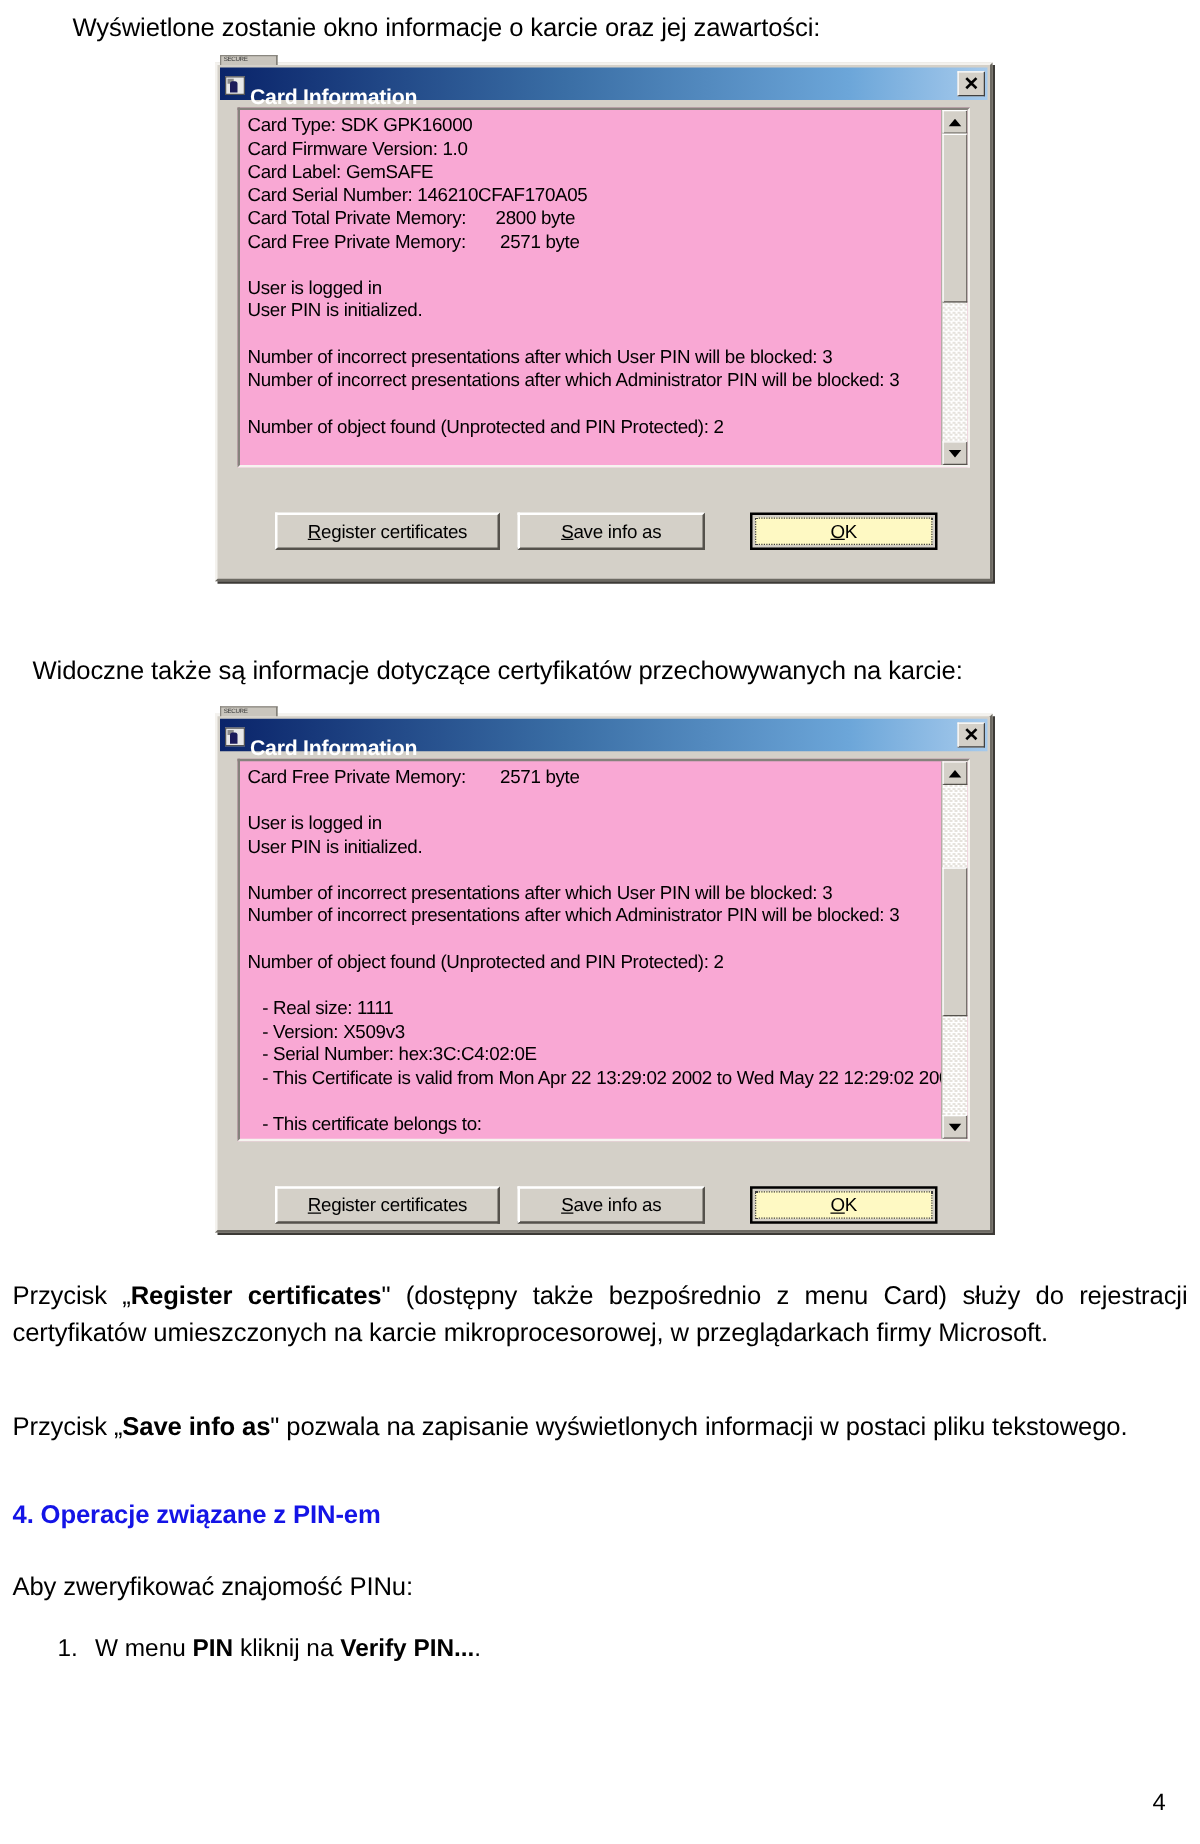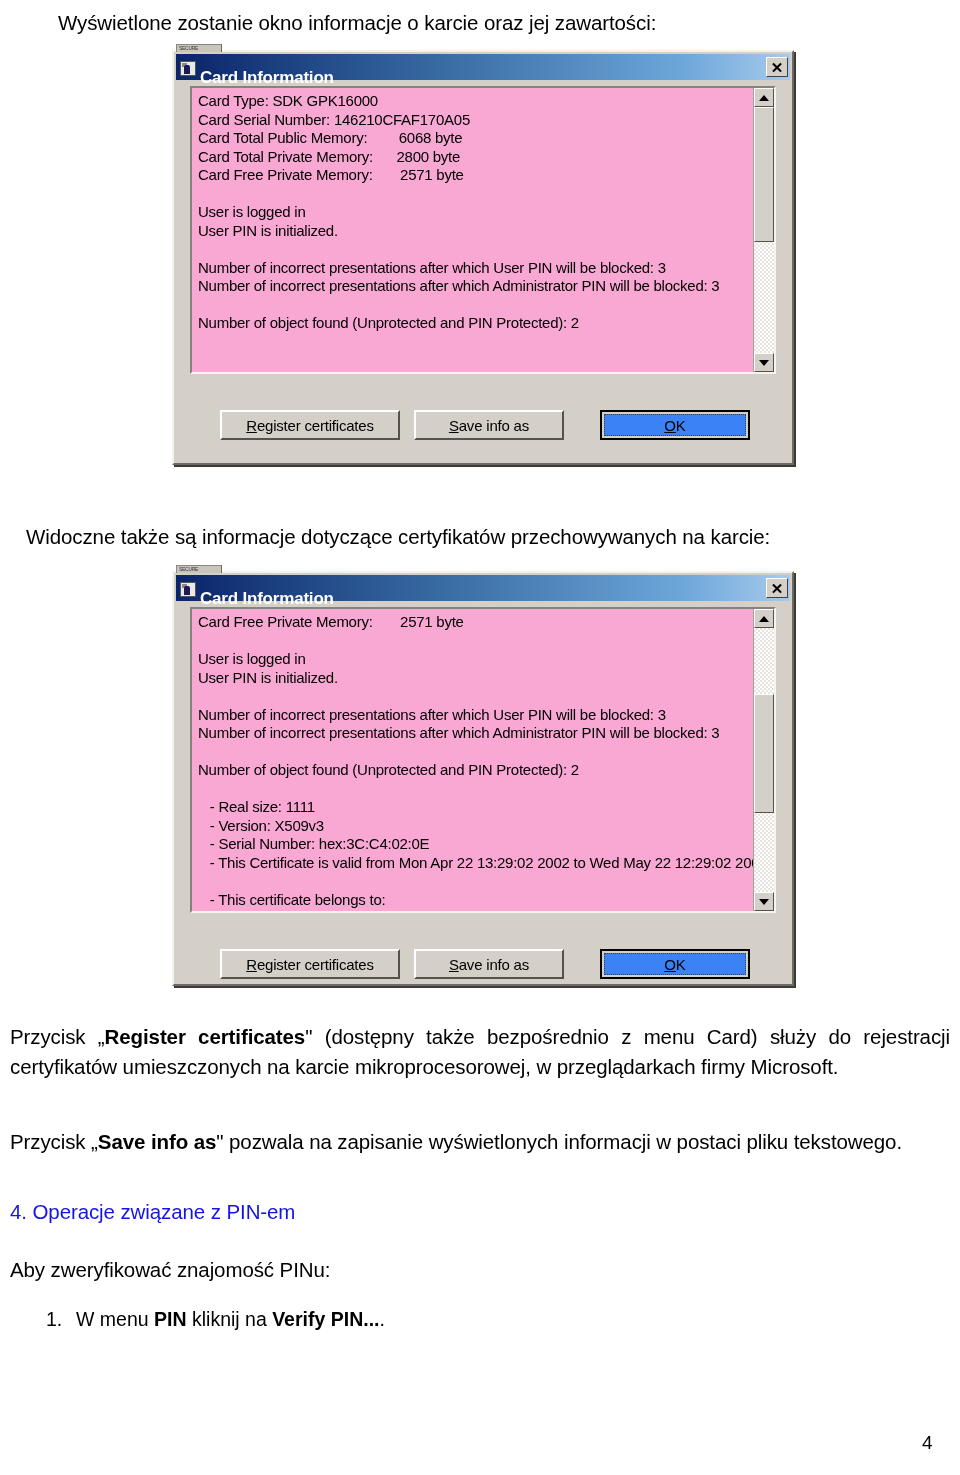--- a/index.html
+++ b/index.html
@@ -25,21 +25,21 @@
     letter-spacing: -0.1px;
   }
   .doc-para.justify {
     text-align: justify;
   }
   .doc-para b { font-weight: bold; }
 
   .section-heading {
     position: absolute;
     font-size: 20.5px;
-    font-weight: normal;
+    font-weight: bold;
     color: #1414e6;
     letter-spacing: -0.1px;
   }
 
   .page-number {
     position: absolute;
     font-size: 19px;
     color: #000;
   }
 
@@ -249,21 +249,21 @@
   .dlg-btn.default {
     border: 2px solid #000000;
   }
   .dlg-btn.default .inner {
     position: absolute;
     left: 2px; right: 2px; top: 2px; bottom: 2px;
     border: 1px dotted #404040;
     display: flex;
     align-items: center;
     justify-content: center;
-    background: #3b82f6;
+    background: #fef9c3;
     box-sizing: border-box;
   }
 </style>
 </head>
 <body>
 
 <div class="doc-para" style="left:10px; top:8px; width:940px;margin-left:48px;">
   <span>Wyświetlone zostanie okno informacje o karcie oraz jej zawartości:</span>
 </div>
 
@@ -277,22 +277,23 @@
         <span class="hand"></span>
     </span>
     <span class="title-text">Card Information</span>
     <span class="close-btn">✕</span>
   </div>
 
   <div class="dlg-body">
     <div class="text-panel" style="left:14px; top:6px; right:14px; height:288px;">
       <div class="panel-lines" id="d1-lines">
           <div class="ln">Card Type: SDK GPK16000</div>
+          <div class="ln">Card Firmware Version: 1.0</div>
+          <div class="ln">Card Label: GemSAFE</div>
           <div class="ln">Card Serial Number: 146210CFAF170A05</div>
-          <div class="ln">Card Total Public Memory:&nbsp;&nbsp;&nbsp;&nbsp;&nbsp;&nbsp;&nbsp;&nbsp;6068 byte</div>
           <div class="ln">Card Total Private Memory:&nbsp;&nbsp;&nbsp;&nbsp;&nbsp;&nbsp;2800 byte</div>
           <div class="ln">Card Free Private Memory:&nbsp;&nbsp;&nbsp;&nbsp;&nbsp;&nbsp;&nbsp;2571 byte</div>
           <div class="ln blank">&nbsp;</div>
           <div class="ln">User is logged in</div>
           <div class="ln">User PIN is initialized.</div>
           <div class="ln blank">&nbsp;</div>
           <div class="ln">Number of incorrect presentations after which User PIN will be blocked: 3</div>
           <div class="ln">Number of incorrect presentations after which Administrator PIN will be blocked: 3</div>
           <div class="ln blank">&nbsp;</div>
           <div class="ln">Number of object found (Unprotected and PIN Protected): 2</div>

